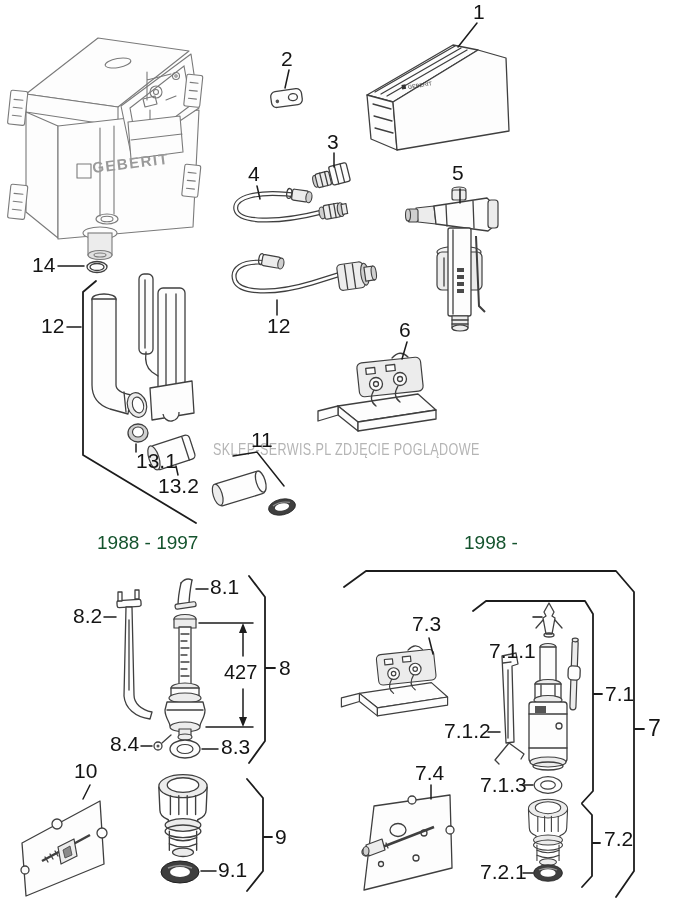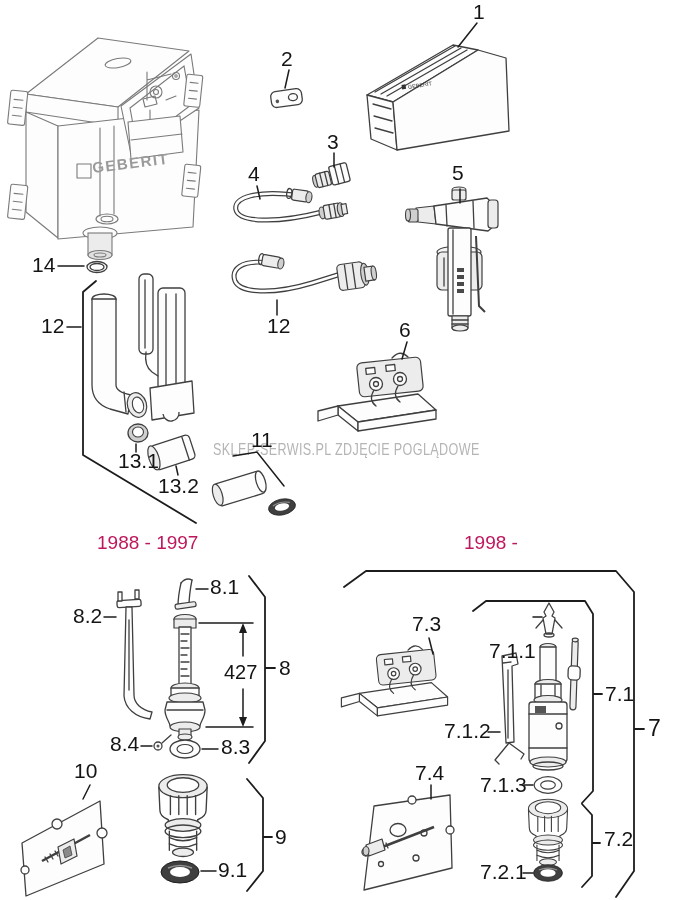--- a/index.html
+++ b/index.html
@@ -1,21 +1,21 @@
 <!DOCTYPE html>
 <html><head>
 <meta charset="utf-8">
 <style>
   html,body{margin:0;padding:0;background:#fff}
   #page{position:relative;width:680px;height:900px;background:#fff;overflow:hidden;
         font-family:"Liberation Sans",sans-serif}
   #art{position:absolute;left:0;top:0;z-index:2}
   .lbl{position:absolute;z-index:3;font-size:21px;color:#141414;line-height:1;white-space:nowrap;
        font-family:"Liberation Sans",sans-serif}
-  .yr{position:absolute;z-index:3;font-size:19px;color:#be185d;line-height:1;white-space:nowrap}
+  .yr{position:absolute;z-index:3;font-size:19px;color:#14532d;line-height:1;white-space:nowrap}
   .wm{position:absolute;left:213px;top:440px;z-index:1;font-size:17px;color:#b5b5b5;
       white-space:nowrap;transform:scaleX(0.74);transform-origin:left top;letter-spacing:.5px}
   
   .ln{fill:none;stroke:#3f3f3f;stroke-width:1.3;stroke-linecap:round;stroke-linejoin:round}
   .fw{fill:#fdfdfd;stroke:#3f3f3f;stroke-width:1.3;stroke-linejoin:round}
   .fg{fill:#ececec;stroke:#3f3f3f;stroke-width:1.2;stroke-linejoin:round}
   .fd{fill:#cfcfcf;stroke:#3f3f3f;stroke-width:1.1;stroke-linejoin:round}
   .cis{fill:none;stroke:#7a7a7a;stroke-width:1.1;stroke-linejoin:round;stroke-linecap:round}
   .cisf{fill:#fdfdfd;stroke:#7a7a7a;stroke-width:1.1;stroke-linejoin:round}
   .ldr{fill:none;stroke:#1c1c1c;stroke-width:1.5;stroke-linecap:round}
@@ -398,21 +398,21 @@
 
   <span class="lbl" style="left:473px;top:1px">1</span>
   <span class="lbl" style="left:281px;top:48px">2</span>
   <span class="lbl" style="left:327px;top:131px">3</span>
   <span class="lbl" style="left:248px;top:163px">4</span>
   <span class="lbl" style="left:452px;top:162px">5</span>
   <span class="lbl" style="left:399px;top:319px">6</span>
   <span class="lbl" style="left:267px;top:315px">12</span>
   <span class="lbl" style="left:32px;top:254px">14</span>
   <span class="lbl" style="left:41px;top:315px">12</span>
-  <span class="lbl" style="left:118px;top:450px">13.1</span>
+  <span class="lbl" style="left:136px;top:450px">13.1</span>
   <span class="lbl" style="left:158px;top:475px">13.2</span>
   <span class="lbl" style="left:251px;top:429px">11</span>
   <span class="yr" style="left:97px;top:533px">1988 - 1997</span>
   <span class="yr" style="left:464px;top:533px">1998 -</span>
   <span class="lbl" style="left:210px;top:576px">8.1</span>
   <span class="lbl" style="left:73px;top:605px">8.2</span>
   <span class="lbl" style="left:279px;top:657px">8</span>
   <span class="lbl" style="left:224px;top:662px;font-size:20px">427</span>
   <span class="lbl" style="left:110px;top:733px">8.4</span>
   <span class="lbl" style="left:221px;top:736px">8.3</span>

